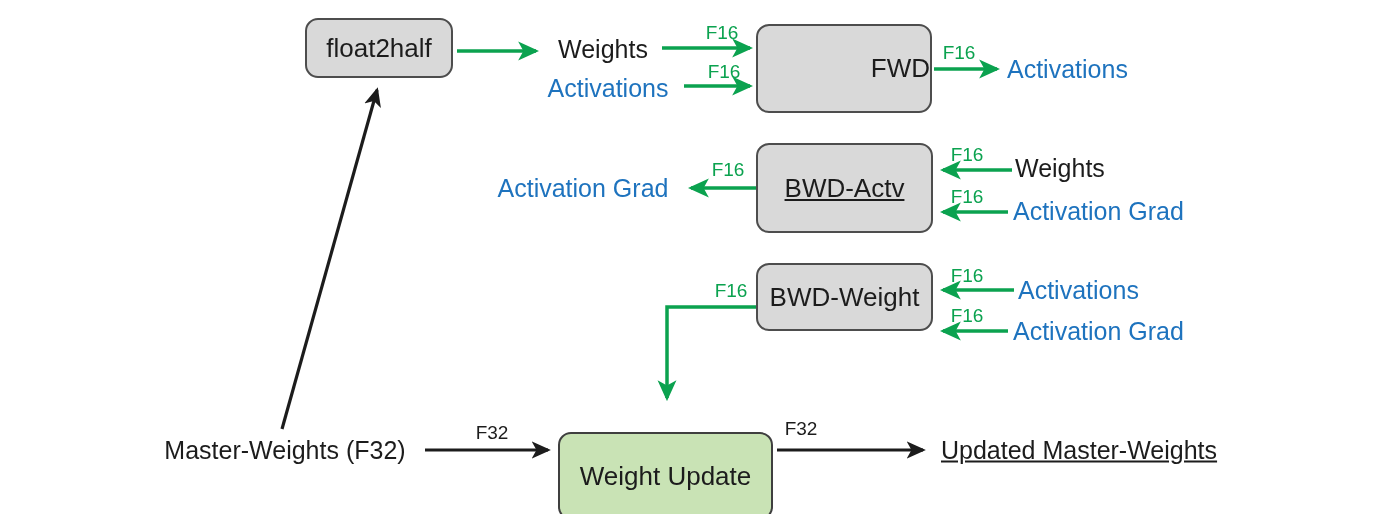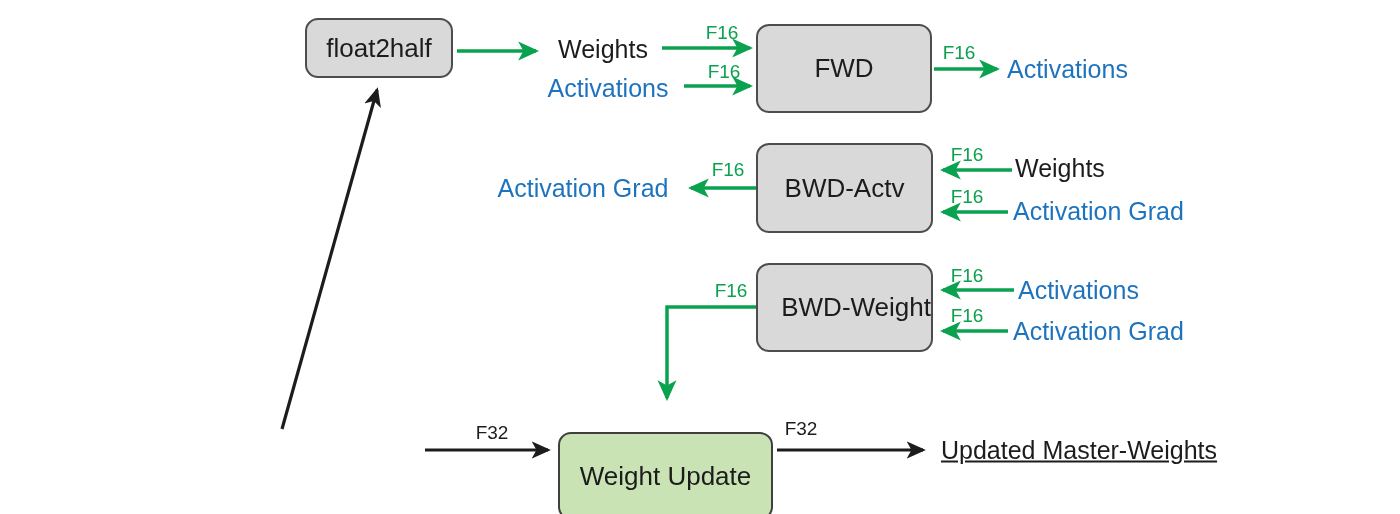--- a/index.html
+++ b/index.html
@@ -84,41 +84,42 @@
     <line x1="1008" y1="331" x2="943" y2="331" style="stroke:var(--green)" stroke-width="3.5" marker-end="url(#mg)"></line>
 
     <line x1="425" y1="450" x2="548" y2="450" style="stroke:var(--ink)" stroke-width="3.2" marker-end="url(#mb)"></line>
     <line x1="777" y1="450" x2="923" y2="450" style="stroke:var(--ink)" stroke-width="3.2" marker-end="url(#mb)"></line>
     <line x1="282" y1="429" x2="377" y2="90" style="stroke:var(--ink)" stroke-width="3.2" marker-end="url(#mb)"></line>
   </svg>
 
   <div class="box gray" style="left:305px; top:18px;  width:148px; height:60px;">
       <span>float2half</span>
     </div>
-  <div class="box gray" style="left:756px; top:24px;  width:176px; height:89px;">
+  <div class="box gray" style="left:756px; top:24px;  width:176px; height:89px;justify-content:flex-end;">
       <span>FWD</span>
     </div>
-  <div class="box gray" style="left:756px; top:143px; width:177px; height:90px;">
+  <div class="box gray" style="left:756px; top:143px; width:177px; height:90px;text-decoration:underline;">
       <span>BWD-Actv</span>
     </div>
-  <div class="box gray" style="left:756px; top:263px; width:177px; height:89px;justify-content:flex-end;">
+  <div class="box gray" style="left:756px; top:263px; width:177px; height:68px;">
       <span>BWD-Weight</span>
     </div>
   <div class="box green" style="left:558px; top:405px; width:215px; height:88px;">
       <span>Weight Update</span>
     </div>
 
   <div class="lbl center" style="left:603px;  top:49px;">Weights</div>
   <div class="lbl blue center" style="left:608px;  top:88px;">Activations</div>
   <div class="lbl blue vcenter" style="left:1007px; top:69px;">Activations</div>
   <div class="lbl blue center" style="left:583px;  top:188px;">Activation Grad</div>
   <div class="lbl vcenter" style="left:1015px; top:168px;">Weights</div>
   <div class="lbl blue vcenter" style="left:1013px; top:211px;">Activation Grad</div>
   <div class="lbl blue vcenter" style="left:1018px; top:290px;">Activations</div>
   <div class="lbl blue vcenter" style="left:1013px; top:331px;">Activation Grad</div>
+  <div class="lbl center" style="left:285px;  top:450px;">Master-Weights (F32)</div>
   <div class="lbl vcenter" style="left:941px;  top:450px;text-decoration:underline;">Updated Master-Weights</div>
 
   <div class="tag" style="left:722px; top:33px;">F16</div>
   <div class="tag" style="left:724px; top:72px;">F16</div>
   <div class="tag" style="left:959px; top:53px;">F16</div>
   <div class="tag" style="left:728px; top:170px;">F16</div>
   <div class="tag" style="left:967px; top:155px;">F16</div>
   <div class="tag" style="left:967px; top:197px;">F16</div>
   <div class="tag" style="left:731px; top:291px;">F16</div>
   <div class="tag" style="left:967px; top:276px;">F16</div>

